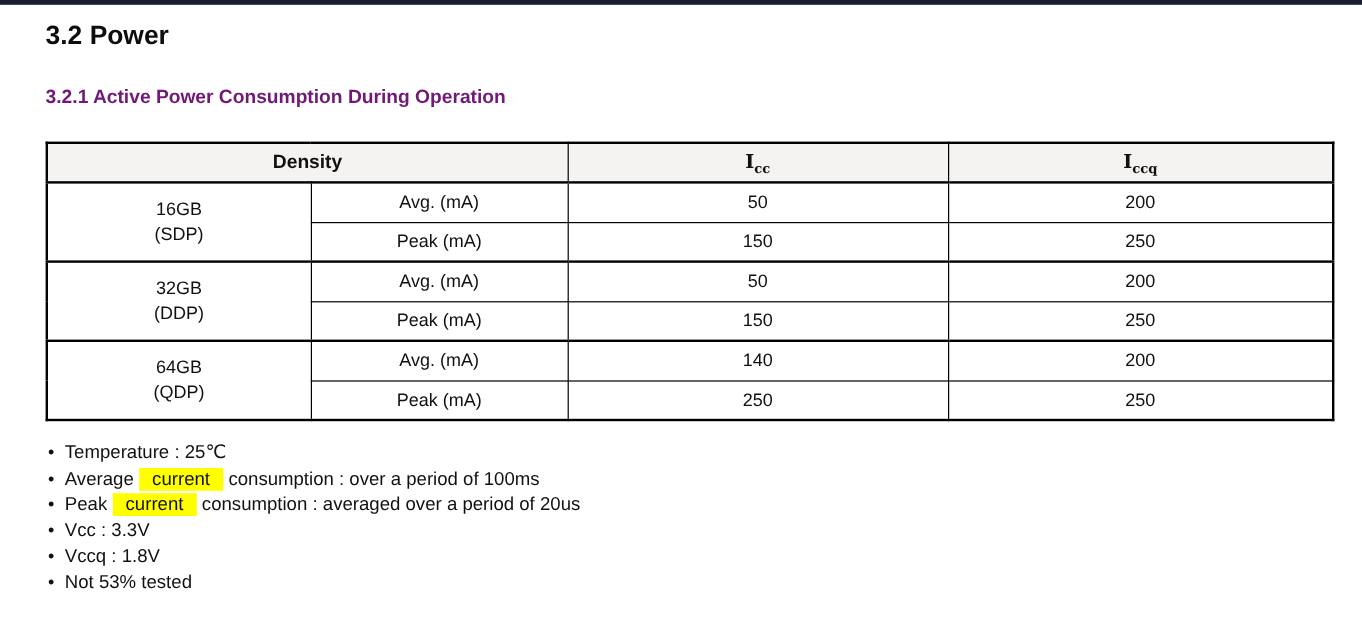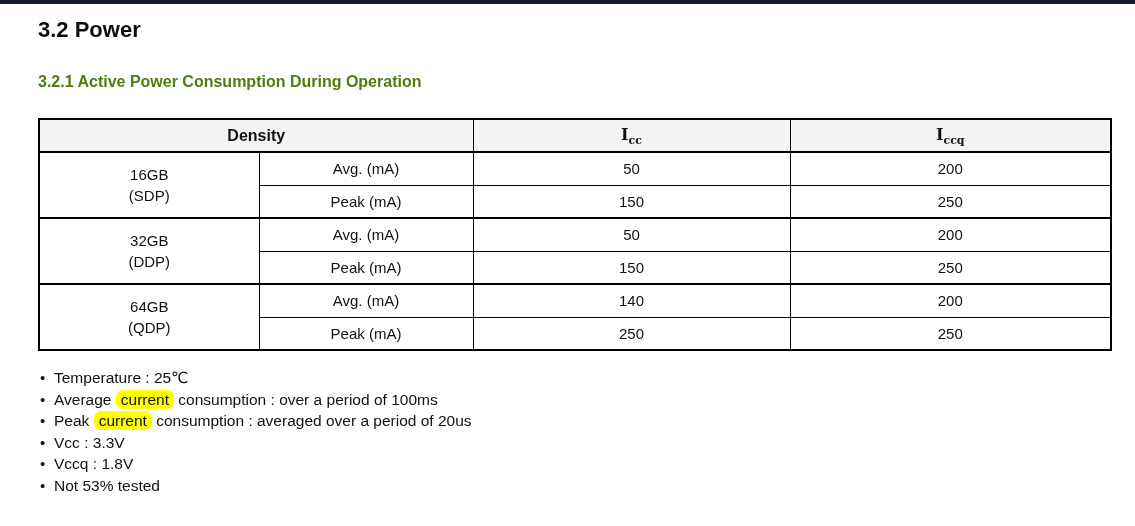--- a/index.html
+++ b/index.html
@@ -14,21 +14,21 @@
     width:1135px;height:526px;overflow:hidden;
     background:#ffffff;color:#111111;
     font-family:"Liberation Sans","DejaVu Sans",sans-serif;
   }
   .top-bar{height:4px;width:100%;background:var(--top-bar);}
   .content{padding:4px 25px 0 38px;}
   .section-title{
     font-size:22px;font-weight:bold;margin:9px 0 0 0;color:#0d0d0d;
   }
   .subsection-title{
-    font-size:16px;font-weight:bold;margin:30px 0 0 0;color:#4d7c0f;
+    font-size:16px;font-weight:bold;margin:30px 0 0 0;color:#701a75;
   }
   table.power{
     border-collapse:collapse;table-layout:fixed;
     width:1072px;margin-top:27px;
     border:2px solid var(--border);
   }
   table.power th,table.power td{
     border:1px solid var(--border);
     text-align:center;vertical-align:middle;
     padding:0 4px;
@@ -52,21 +52,21 @@
   tr.group-start td{border-top:2px solid var(--border);}
   .notes{
     list-style:none;margin:16px 0 0 0;padding:0 0 0 2px;
   }
   .notes li{
     font-size:15.5px;line-height:21.6px;color:#111;
   }
   .notes .bullet{
     display:inline-block;width:14px;font-size:15px;
   }
-  .hl{background:var(--highlight);padding:1px 5px;border-radius:7px;}
+  .hl{background:var(--highlight);padding:1px 11px;}
 </style>
 </head>
 <body>
 
 <div class="top-bar"></div>
 
 <div class="content">
 
   <h1 class="section-title">3.2 Power</h1>
 

